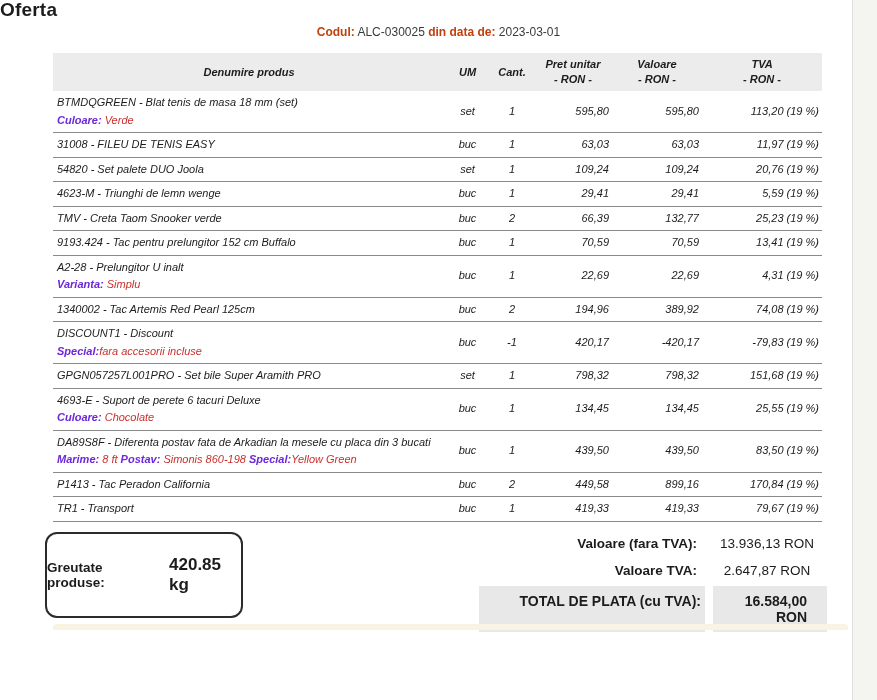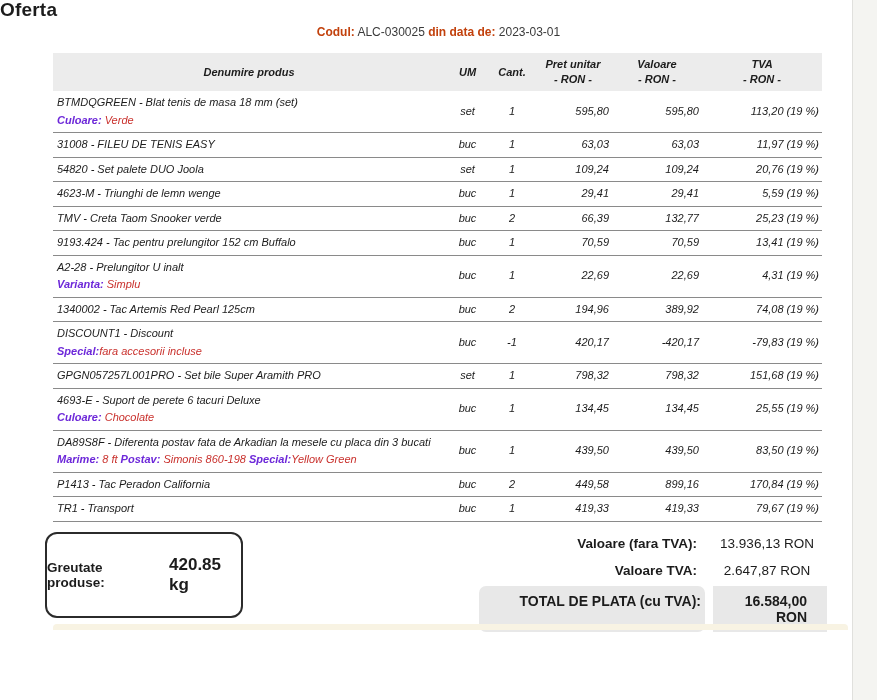--- a/index.html
+++ b/index.html
@@ -71,21 +71,21 @@
   .totals-row { display: flex; justify-content: flex-end; align-items: center; height: 27px; }
   .t-label { font-weight: bold; text-align: right; }
   .t-value { width: 140px; text-align: center; }
 
   .total-band {
     position: absolute; top: 63px; right: 50px;
     display: flex; font-size: 14px; font-weight: bold;
   }
   .total-band .tb-label {
     background: #e8e8e8; width: 226px; text-align: right;
-    padding: 7px 4px 7px 0; margin-right: 8px; border-radius: 7px;
+    padding: 7px 4px 7px 0; margin-right: 8px;
   }
   .total-band .tb-value {
     background: #e8e8e8; width: 114px; text-align: right;
     padding: 7px 20px 7px 0;
   }
 
   .cream-strip {
     position: absolute; left: 53px; bottom: 0; width: 795px; height: 6px;
     background: #f8f3e3; border-radius: 4px 4px 0 0;
   }

